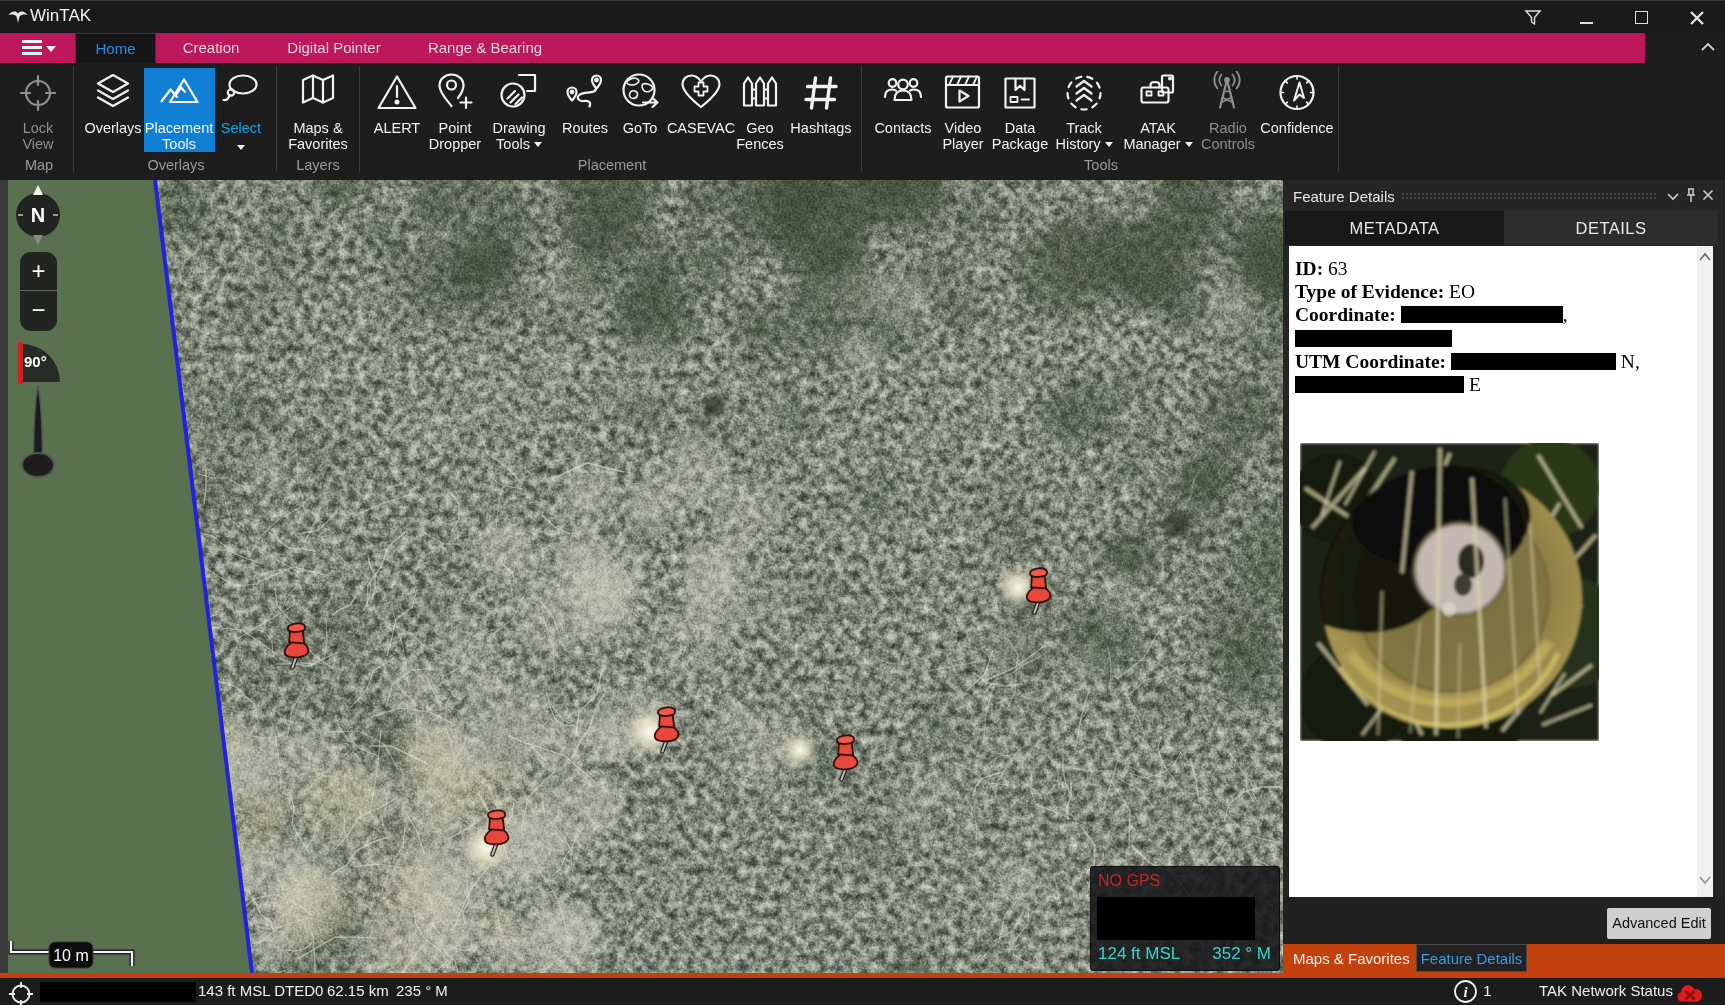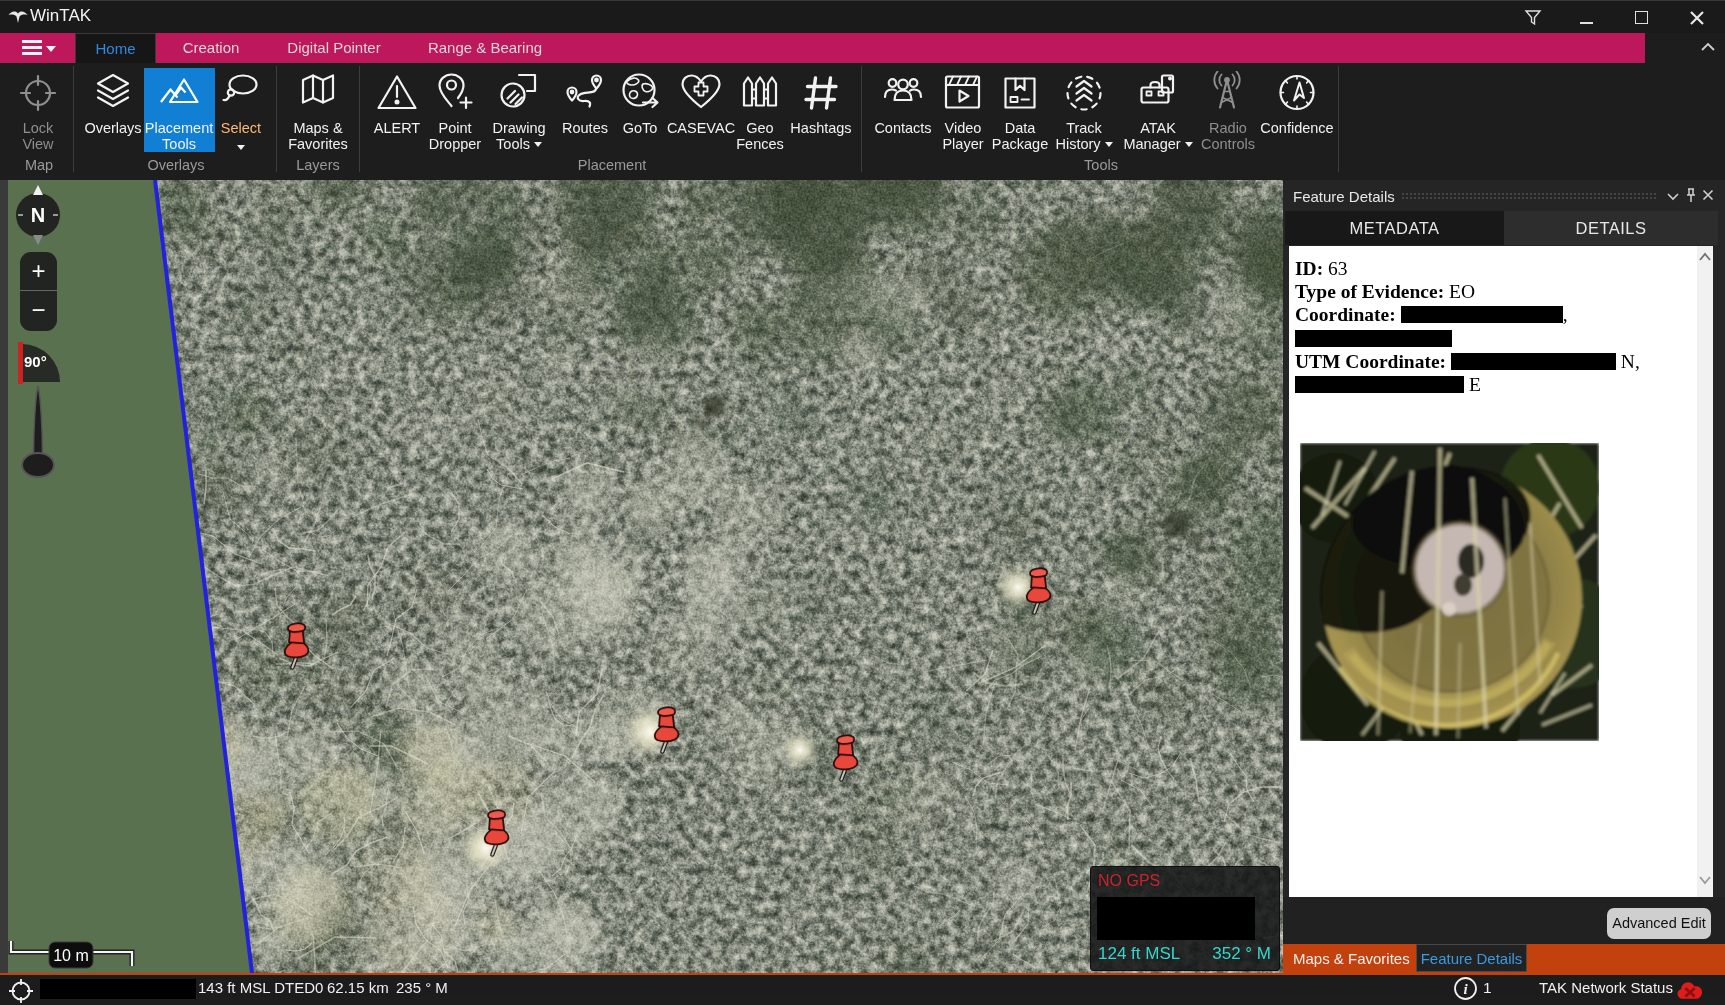--- a/index.html
+++ b/index.html
@@ -60,21 +60,21 @@
     <div style="position:absolute;left:141px;top:5px;width:76px;height:85px;text-align:center;color:#f2f2f2"><svg width="44" height="44" viewBox="0 0 44 44" style="margin-top:3px">
         <g stroke="#fff" stroke-width="2.2" fill="none" stroke-linejoin="round">
           <path d="M13,31 L27,8.5 L40.5,31 Z"></path>
           <path d="M4,31 L13.5,18.5 L20.5,26.5"></path>
           <path d="M19,23.5 L24,16.5 L28.5,21.5"></path>
         </g>
       </svg><div style="font-size:14.5px;line-height:16px;margin-top:1px">
         <div>Placement</div>
         <div>Tools</div>
       </div></div>
-    <div style="position:absolute;left:203px;top:5px;width:76px;height:85px;text-align:center;color:#fdba74"><svg width="44" height="44" viewBox="0 0 44 44" style="margin-top:3px">
+    <div style="position:absolute;left:203px;top:5px;width:76px;height:85px;text-align:center;color:#0ea5e9"><svg width="44" height="44" viewBox="0 0 44 44" style="margin-top:3px">
         <g stroke="#f2f2f2" stroke-width="2.2" fill="none" stroke-linecap="round" stroke-linejoin="round">
           <ellipse cx="24" cy="13.5" rx="13.5" ry="9"></ellipse>
           <circle cx="12" cy="21.5" r="3.2"></circle>
           <path d="M10.5,24.5 C9,28.5 7,29.5 4.5,29"></path>
         </g>
       </svg><div style="font-size:14.5px;line-height:16px;margin-top:1px">
         <div>Select</div>
         <div style="margin-top:1px"><span style="display:inline-block;width:0;height:0;border-left:4px solid transparent;border-right:4px solid transparent;border-top:5px solid #f2f2f2"></span></div>
       </div></div>
     <div style="position:absolute;left:280px;top:5px;width:76px;height:85px;text-align:center;color:#f2f2f2"><svg width="44" height="44" viewBox="0 0 44 44" style="margin-top:3px">
@@ -1009,29 +1009,29 @@
 
   <div style="position:absolute;left:414px;top:66px;width:16px;height:651px;background:#f1f1f1"></div>
   <svg style="position:absolute;left:416px;top:72px" width="12" height="10" viewBox="0 0 12 10">
       <path d="M1,8 L6,2 L11,8" stroke="#707070" stroke-width="1.8" fill="none"></path>
     </svg>
   <svg style="position:absolute;left:416px;top:695px" width="12" height="10" viewBox="0 0 12 10">
       <path d="M1,2 L6,8 L11,2" stroke="#9a9a9a" stroke-width="1.8" fill="none"></path>
     </svg>
 
   <div style="position:absolute;left:0;top:717px;width:442px;height:47px;background:#212121"></div>
-  <div style="position:absolute;left:324px;top:728px;width:104px;height:31px;background:#cfcfcf;border-radius:7px;text-align:center;line-height:31px;font-size:14.5px;color:#111">Advanced Edit</div>
+  <div style="position:absolute;left:324px;top:728px;width:104px;height:31px;background:#cfcfcf;border-radius:2px;text-align:center;line-height:31px;font-size:14.5px;color:#111">Advanced Edit</div>
 
   <div style="position:absolute;left:0;top:764px;width:442px;height:29px;background:#c2410c">
     <div style="position:absolute;left:10px;top:0;font-size:15px;line-height:29px;color:#f0f0f0">Maps &amp; Favorites</div>
     <div style="position:absolute;left:133px;top:0px;width:111px;height:28px;border:1px solid #4a4a4a;background:#222;text-align:center;line-height:27px;font-size:15px;color:#3b9ae1">Feature Details</div>
   </div>
 </div>
 
-<div class="abs" style="left:0;top:973px;width:1725px;height:24px;background:#1c1c1c;border-top:2px solid #c2410c">
+<div class="abs" style="left:0;top:973px;width:1725px;height:24px;background:#1c1c1c;border-top:5px solid #c2410c">
   <svg style="position:absolute;left:8px;top:3px" width="26" height="26" viewBox="0 0 26 26">
       <circle cx="13" cy="13" r="8.5" stroke="#f0f0f0" stroke-width="1.8" fill="none"></circle>
       <path d="M13,1 V7 M13,19 V25 M1,13 H7 M19,13 H25" stroke="#f0f0f0" stroke-width="1.8"></path>
     </svg>
   <div style="position:absolute;left:40px;top:4px;width:156px;height:20px;background:#000"></div>
   <div style="position:absolute;left:198px;top:4px;font-size:15px;color:#f0f0f0">143 ft MSL DTED0</div>
   <div style="position:absolute;left:327px;top:4px;font-size:15px;color:#f0f0f0">62.15 km</div>
   <div style="position:absolute;left:396px;top:4px;font-size:15px;color:#f0f0f0">235 ° M</div>
   <svg style="position:absolute;left:1453px;top:1px" width="25" height="25" viewBox="0 0 25 25">
       <circle cx="12.5" cy="12.5" r="10.5" stroke="#f0f0f0" stroke-width="1.8" fill="none"></circle>

